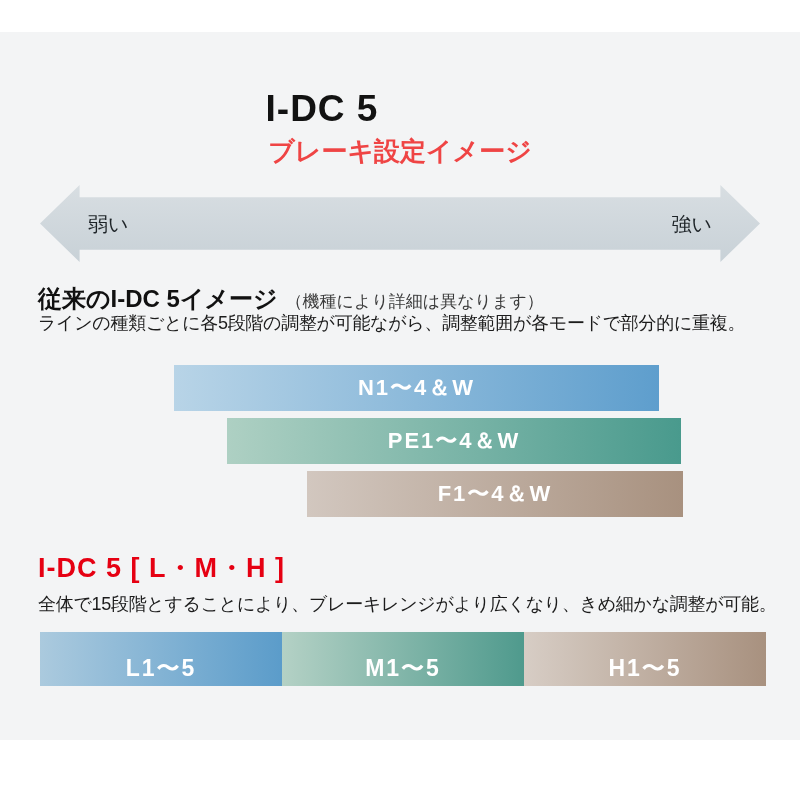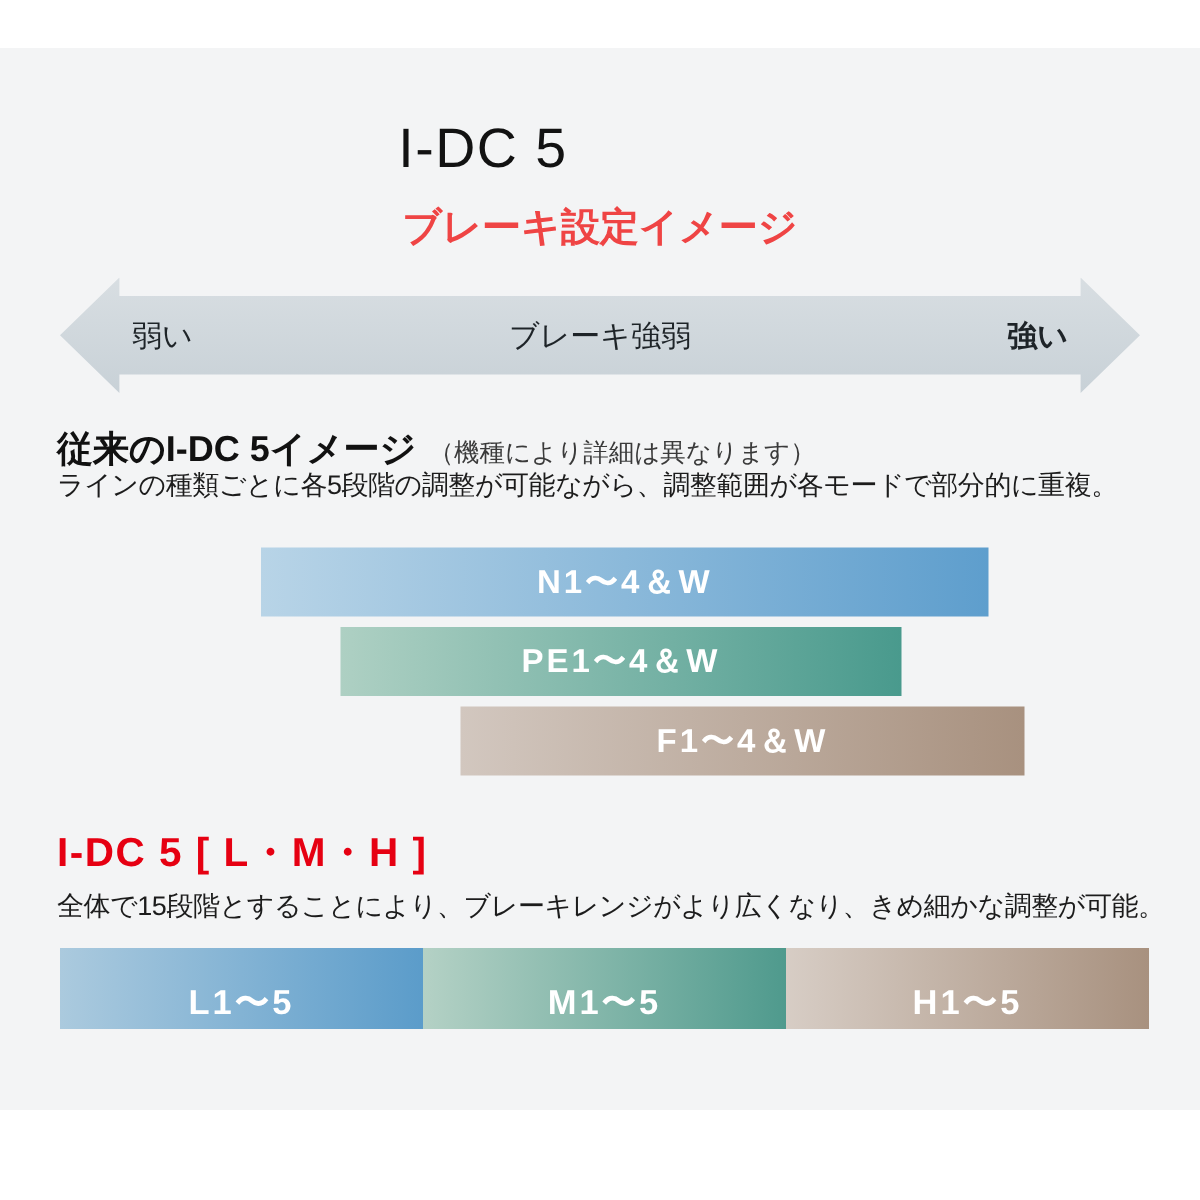--- a/index.html
+++ b/index.html
@@ -12,23 +12,23 @@
   }
   .panel {
     position: absolute;
     left: 0; top: 32px;
     width: 800px; height: 708px;
     background: #f3f4f5;
   }
   
   .title {
     position: absolute;
-    left: 0; top: 78px; width: 644px;
+    left: 0; top: 88px; width: 644px;
     text-align: center;
-    font-size: 37px; font-weight: 400;
+    font-size: 37px; font-weight: 700;
     letter-spacing: 1px;
     color: #121212;
   }
   .subtitle {
     position: absolute;
     left: 0; top: 134px; width: 800px;
     text-align: center;
     font-size: 26px; font-weight: 700;
     color: #ef4444;
   }
@@ -39,21 +39,21 @@
     width: 720px; height: 77px;
     clip-path: polygon(0 50%, 5.5% 0, 5.5% 16%, 94.5% 16%, 94.5% 0, 100% 50%, 94.5% 100%, 94.5% 84%, 5.5% 84%, 5.5% 100%);
   }
   .axis-label {
     position: absolute;
     top: 50%; transform: translateY(-50%);
     font-size: 20px; color: #1e2428; font-weight: 400;
   }
   .axis-label.left  { left: 48px; }
   .axis-label.center{ left: 0; right: 0; text-align: center; }
-  .axis-label.right { right: 48px; font-weight: bold; }
+  .axis-label.right { right: 48px; }
   
   .sec1-head {
     position: absolute; left: 38px; top: 283px;
     display: flex; align-items: baseline; gap: 8px;
     white-space: nowrap;
   }
   .sec1-head .h { font-size: 24px; font-weight: 800; color: #111; }
   .sec1-head .note { font-size: 17px; font-weight: 400; color: #3a3a3a; }
   .desc {
     position: absolute; left: 38px;
@@ -68,21 +68,21 @@
     font-size: 27px; font-weight: 800;
     letter-spacing: 1px;
     white-space: nowrap;
   }
   
   .bar {
     position: absolute; height: 46px;
     display: flex; align-items: center; justify-content: center;
   }
   .bar-n  { left: 174px; top: 365px; width: 485px; }
-  .bar-pe { left: 227px; top: 418px; width: 374px; }
+  .bar-pe { left: 227px; top: 418px; width: 454px; }
   .bar-f  { left: 307px; top: 471px; width: 376px; }
   .bar-label {
     color: #ffffff; font-weight: 700; font-size: 22px;
     letter-spacing: 2px;
   }
   
   .combined-bar {
     position: absolute;
     left: 40px; top: 632px;
     width: 726px; height: 54px;
@@ -97,21 +97,20 @@
 </head>
 <body>
 
 <div class="panel"></div>
 
 <div class="title">I-DC 5</div>
 <div class="subtitle">ブレーキ設定イメージ</div>
 
 <div class="axis-arrow" style="background: linear-gradient(rgb(216, 222, 226), rgb(200, 209, 215));">
   <span class="axis-label left">弱い</span>
-  <span class="axis-label center">ブレーキ強弱</span>
   <span class="axis-label right">強い</span>
 </div>
 
 <div class="sec1-head">
   <span class="h">従来のI-DC 5イメージ</span>
   <span class="note">（機種により詳細は異なります）</span>
 </div>
 <div class="desc d1">ラインの種類ごとに各5段階の調整が可能ながら、調整範囲が各モードで部分的に重複。</div>
 
 <div class="bar bar-n" style="background: linear-gradient(90deg, rgb(184, 212, 231), rgb(94, 158, 205));">

